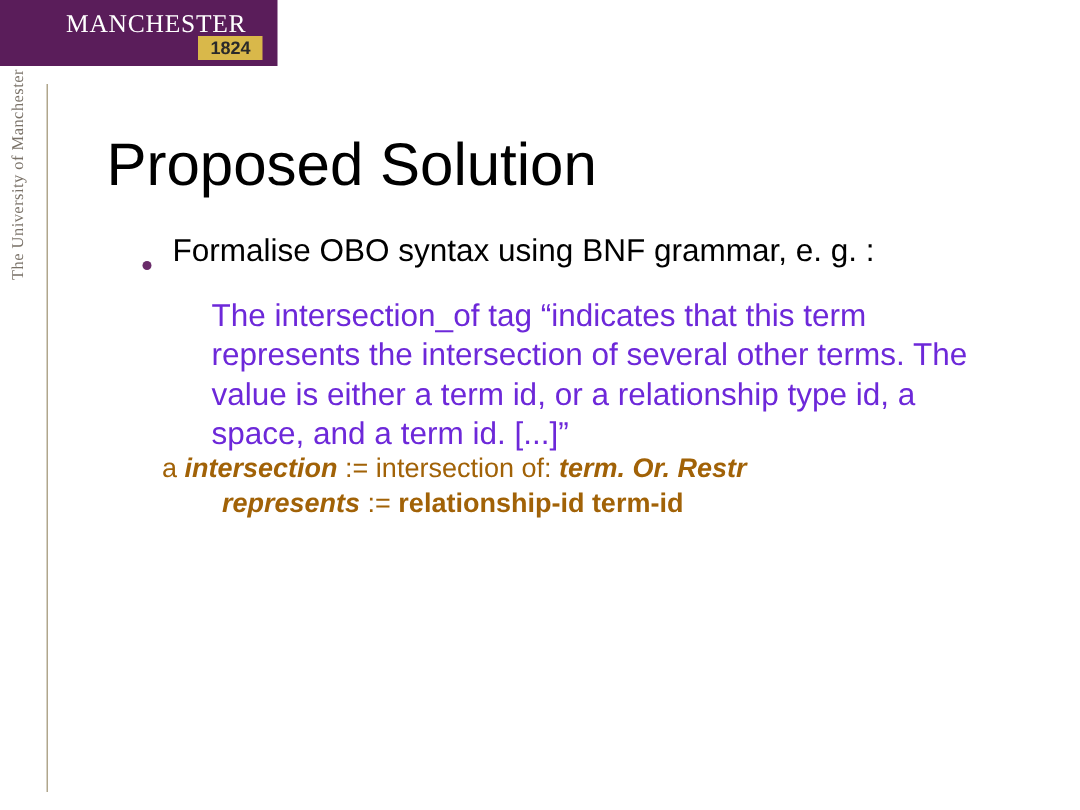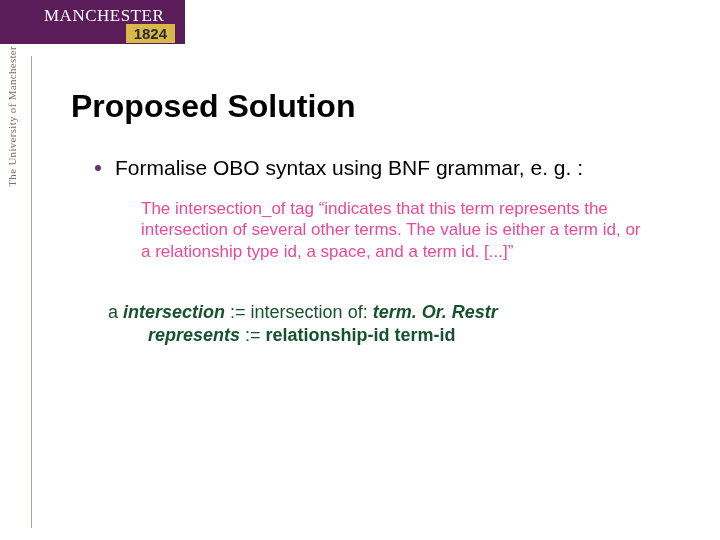--- a/index.html
+++ b/index.html
@@ -1,27 +1,27 @@
 <!DOCTYPE html>
 <html><head>
 <meta charset="utf-8">
 <style>
   html,body{margin:0;padding:0;width:720px;height:540px;background:#fff;font-family:Arial,Helvetica,sans-serif;color:#000;overflow:hidden}
   .slide{position:relative;width:720px;height:401px}
   .banner{position:absolute;top:0;left:0;width:185px;height:44px;background:#5a1d5a}
   .banner-word{position:absolute;top:6px;left:44px;color:#fff;font-size:17px;font-weight:400;letter-spacing:0.5px;font-family:"Times New Roman",serif}
-  .banner-year{position:absolute;top:24px;right:10px;background:#d9b84a;color:#2a2a2a;font-size:15px;font-weight:bold;padding:1px 8px;font-family:Arial,sans-serif}
+  .banner-year{position:absolute;top:24px;right:10px;background:#d9b84a;color:#2a2a2a;font-size:12px;font-weight:bold;padding:1px 8px;font-family:Arial,sans-serif}
   .vline{position:absolute;top:56px;left:31px;width:1px;height:472px;background:#b0a68c}
   .sidetext{position:absolute;top:46px;left:6px;width:18px;transform:rotate(180deg);writing-mode:vertical-rl;font-size:11px;color:#7a7268;letter-spacing:0.3px;font-family:"Times New Roman",serif}
-  .title{position:absolute;top:88px;left:71px;font-size:32px;font-weight:bold;color:#000}
-  .bullet-row{position:absolute;top:156px;left:95px;display:flex;align-items:flex-start}
+  .title{position:absolute;top:88px;left:71px;font-size:40px;font-weight:normal;color:#000}
+  .bullet-row{position:absolute;top:156px;left:95px;display:flex;align-items:flex-end}
   .bullet-dot{width:6px;height:6px;border-radius:50%;background:#6a2c6a;margin-top:9px;margin-right:14px;flex-shrink:0}
   .bullet-text{font-size:21px;color:#000}
-  .quote{position:absolute;top:198px;left:141px;width:510px;font-size:17px;line-height:1.25;color:#ec4899}
-  .grammar{position:absolute;top:301px;left:108px;width:540px;font-size:18px;line-height:1.3;color:#14532d}
+  .quote{position:absolute;top:198px;left:141px;width:510px;font-size:21px;line-height:1.25;color:#6d28d9}
+  .grammar{position:absolute;top:301px;left:108px;width:540px;font-size:18px;line-height:1.3;color:#a16207}
   .grammar .line2,.grammar .line3{padding-left:40px}
   .b{font-weight:bold}
   .i{font-style:italic}
 </style>
 </head>
 <body>
 
 <div class="slide">
   <div class="banner">
     <div class="banner-word">MANCHESTER</div>

